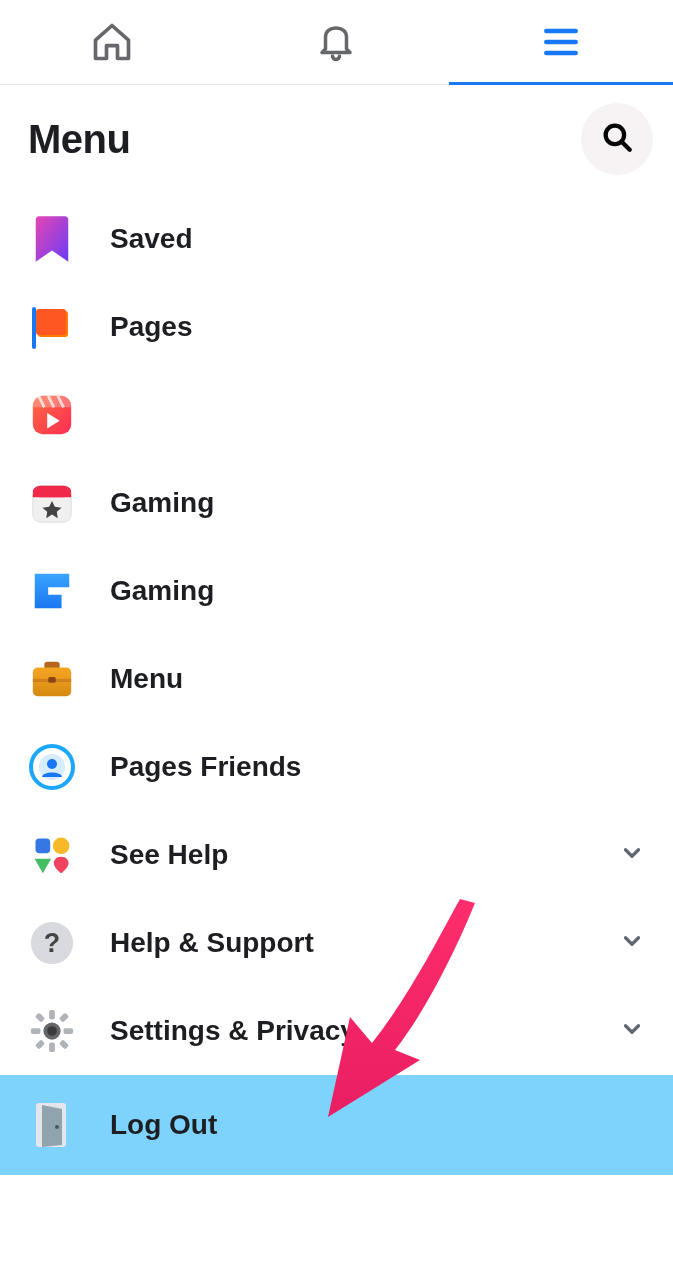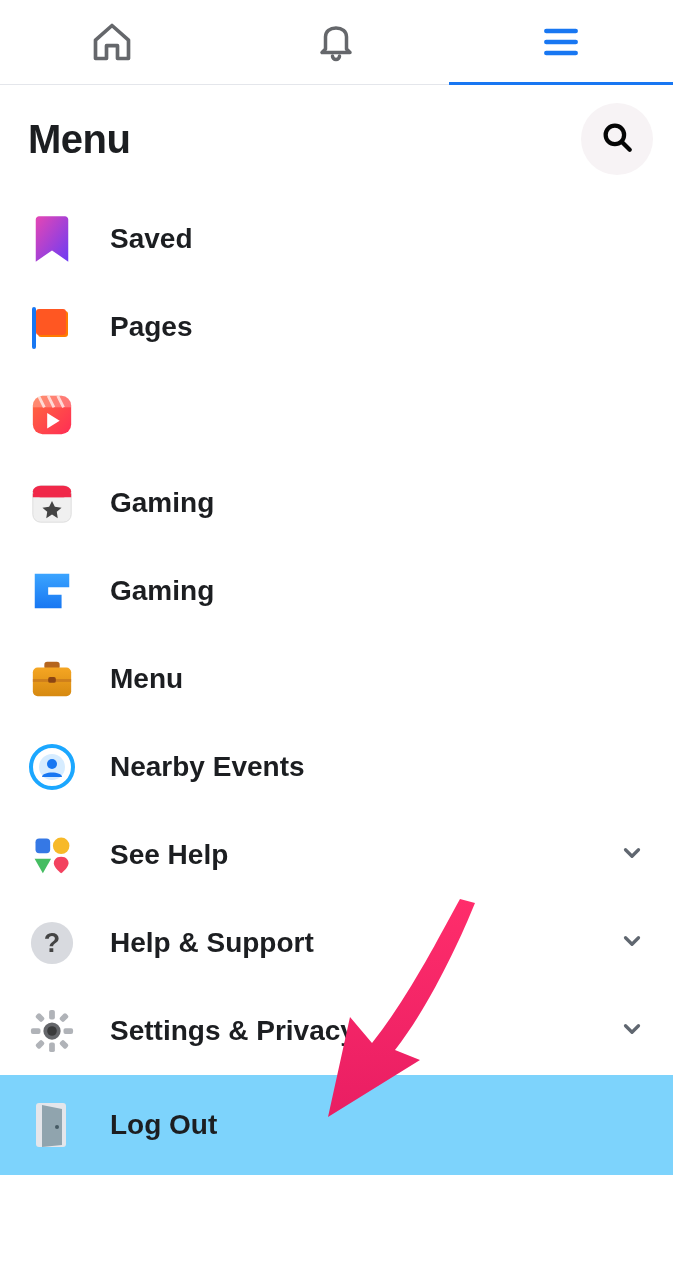--- a/index.html
+++ b/index.html
@@ -156,21 +156,21 @@
 
     <div class="item">
       <span class="icon-slot">
         <svg width="48" height="48" viewBox="0 0 48 48">
           <circle cx="24" cy="24" r="21" fill="none" stroke="#1ba7ff" stroke-width="4"></circle>
           <circle cx="24" cy="24" r="13" fill="#d6ecff"></circle>
           <circle cx="24" cy="21" r="5" fill="#1877f2"></circle>
           <path d="M14 34 C14 28 34 28 34 34 Z" fill="#1877f2"></path>
         </svg>
       </span>
-      <span class="label">Nearby Events</span>
+      <span class="label">Pages Friends</span>
     </div>
 
     <div class="item">
       <span class="icon-slot">
         <svg width="44" height="44" viewBox="0 0 48 48">
           <rect x="6" y="6" width="16" height="16" rx="4" fill="#3578e5"></rect>
           <circle cx="34" cy="14" r="9" fill="#f7b928"></circle>
           <path d="M14 44 L5 28 L23 28 Z" fill="#45bd62"></path>
           <path d="M34 26 C40 26 42 30 42 33 C42 38 34 44 34 44 C34 44 26 38 26 33 C26 30 28 26 34 26 Z" fill="#f3425f"></path>
         </svg>

